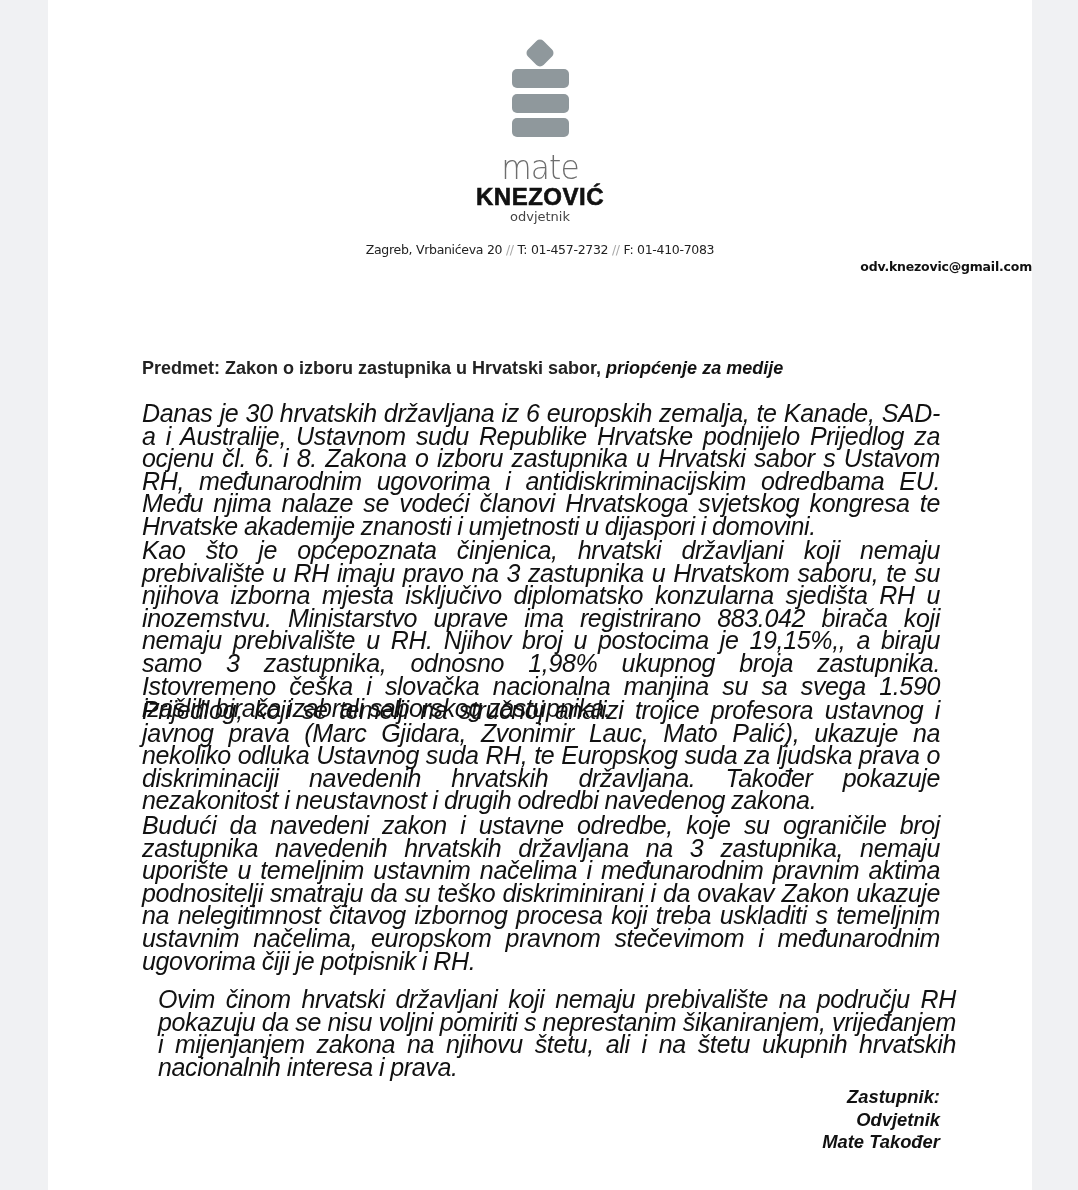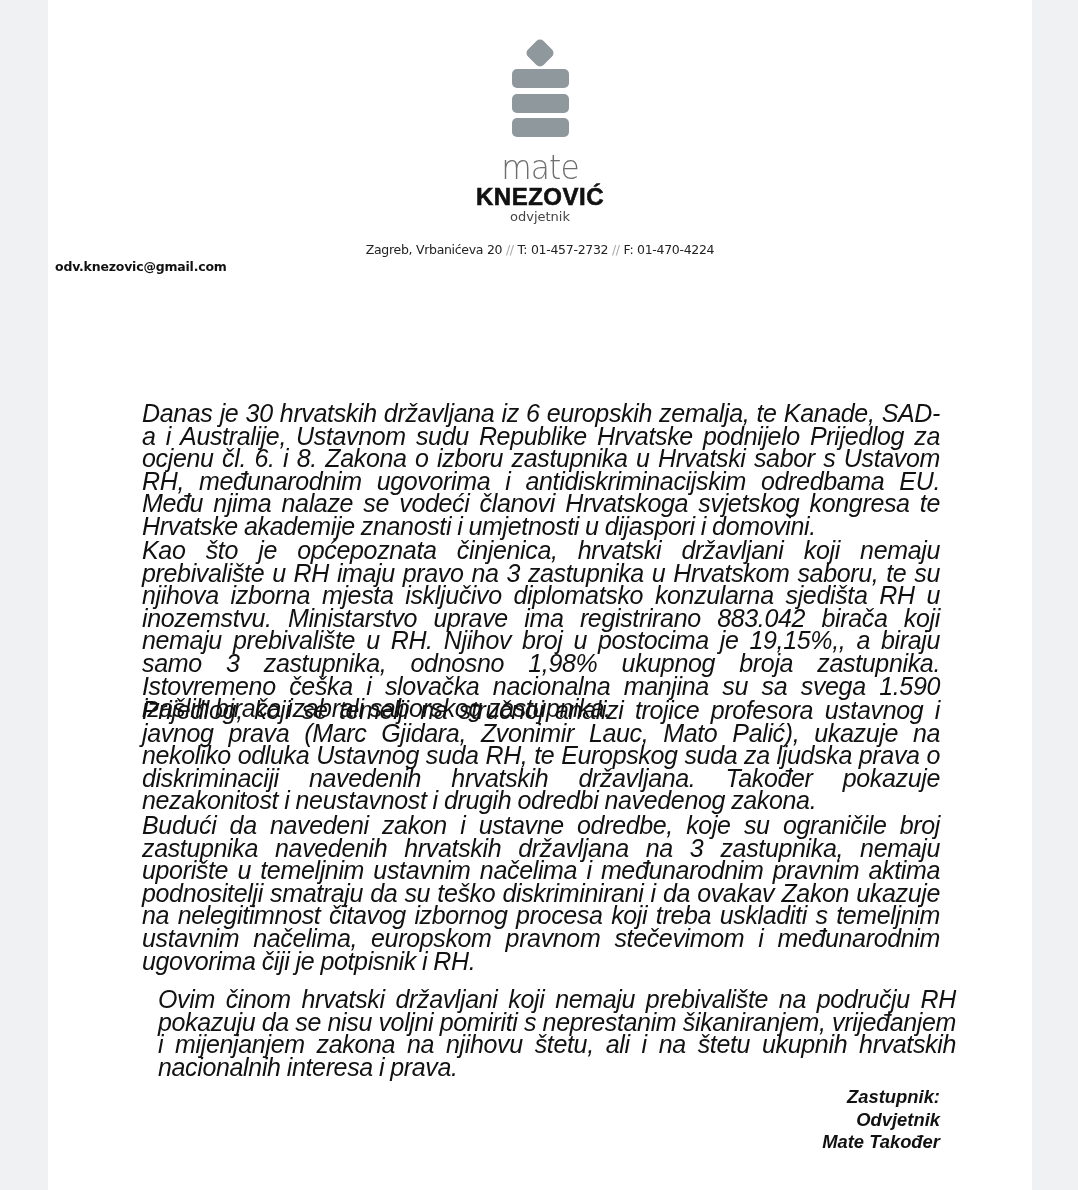--- a/index.html
+++ b/index.html
@@ -39,21 +39,21 @@
       position: absolute; left: 0; width: 984px; top: 209px; text-align: center;
       font-family: "DejaVu Sans", sans-serif; font-size: 13px; color: #444; line-height: 16px;
     }
     .contact {
       position: absolute; left: 0; width: 984px; top: 241px; text-align: center;
       font-family: "DejaVu Sans", sans-serif; font-size: 12.5px; color: #222; line-height: 17px;
       letter-spacing: -0.3px;
     }
     .contact .sep { color: #aaa; }
     .email {
-      position: absolute; left: 7px; width: 984px; top: 258px; text-align: left;
+      position: absolute; left: 0; width: 984px; top: 258px; text-align: right;
       font-family: "DejaVu Sans", sans-serif; font-weight: bold; font-size: 12.5px; color: #111; line-height: 17px;
       letter-spacing: -0.2px;
     }
     .subject {
       position: absolute; left: 94px; top: 356px; width: 820px;
       font-family: "Liberation Sans", sans-serif; font-weight: bold; font-size: 18px; color: #222;
       line-height: 24px; white-space: nowrap;
     }
     .subject em { font-style: italic; color: #111; }
     .body-text {
@@ -87,25 +87,26 @@
       <div class="bar b3"></div>
     </div>
     <div class="brand-first">mate</div>
     <div class="brand-last">KNEZOVIĆ</div>
     <div class="brand-role">odvjetnik</div>
     <div class="contact">
       <span>Zagreb, Vrbanićeva 20</span>
       <span class="sep">//</span>
       <span>T: 01-457-2732</span>
       <span class="sep">//</span>
-      <span>F: 01-470-4224</span>
+      <span>F: 01-410-7083</span>
     </div>
     <div class="email">odv.knezovic@gmail.com</div>
   </div>
 
+  <div class="subject"><span>Predmet: Zakon o izboru zastupnika u Hrvatski sabor, </span><em>priopćenje za medije</em></div>
 
   <p class="body-text p1" style="margin:0">Danas je 30 hrvatskih državljana iz 6 europskih zemalja, te Kanade, SAD-a i Australije, Ustavnom sudu Republike Hrvatske podnijelo Prijedlog za ocjenu čl. 6. i 8. Zakona o izboru zastupnika u Hrvatski sabor s Ustavom RH, međunarodnim ugovorima i antidiskriminacijskim odredbama EU. Među njima nalaze se vodeći članovi Hrvatskoga svjetskog kongresa te Hrvatske akademije znanosti i umjetnosti u dijaspori i domovini.</p>
   <p class="body-text p2" style="margin:0">Kao što je općepoznata činjenica, hrvatski državljani koji nemaju prebivalište u RH imaju pravo na 3 zastupnika u Hrvatskom saboru, te su njihova izborna mjesta isključivo diplomatsko konzularna sjedišta RH u inozemstvu. Ministarstvo uprave ima registrirano 883.042 birača koji nemaju prebivalište u RH. Njihov broj u postocima je 19,15%,, a biraju samo 3 zastupnika, odnosno 1,98% ukupnog broja zastupnika. Istovremeno češka i slovačka nacionalna manjina su sa svega 1.590 izašlih birača izabrali saborskog zastupnika.</p>
   <p class="body-text p3" style="margin:0">Prijedlog, koji se temelji na stručnoj analizi trojice profesora ustavnog i javnog prava (Marc Gjidara, Zvonimir Lauc, Mato Palić), ukazuje na nekoliko odluka Ustavnog suda RH, te Europskog suda za ljudska prava o diskriminaciji navedenih hrvatskih državljana. Također pokazuje nezakonitost i neustavnost i drugih odredbi navedenog zakona.</p>
   <p class="body-text p4" style="margin:0">Budući da navedeni zakon i ustavne odredbe, koje su ograničile broj zastupnika navedenih hrvatskih državljana na 3 zastupnika, nemaju uporište u temeljnim ustavnim načelima i međunarodnim pravnim aktima podnositelji smatraju da su teško diskriminirani i da ovakav Zakon ukazuje na nelegitimnost čitavog izbornog procesa  koji treba uskladiti s temeljnim ustavnim načelima, europskom pravnom stečevimom i međunarodnim ugovorima čiji je potpisnik i RH.</p>
   <p class="body-text p5" style="margin:16px">Ovim činom hrvatski državljani koji nemaju prebivalište na području RH pokazuju da se nisu voljni pomiriti s neprestanim šikaniranjem, vrijeđanjem i mijenjanjem zakona na njihovu štetu, ali i na štetu ukupnih hrvatskih nacionalnih interesa i prava.</p>
 
   <div class="signature">
     <div>Zastupnik:</div>
     <div>Odvjetnik</div>

